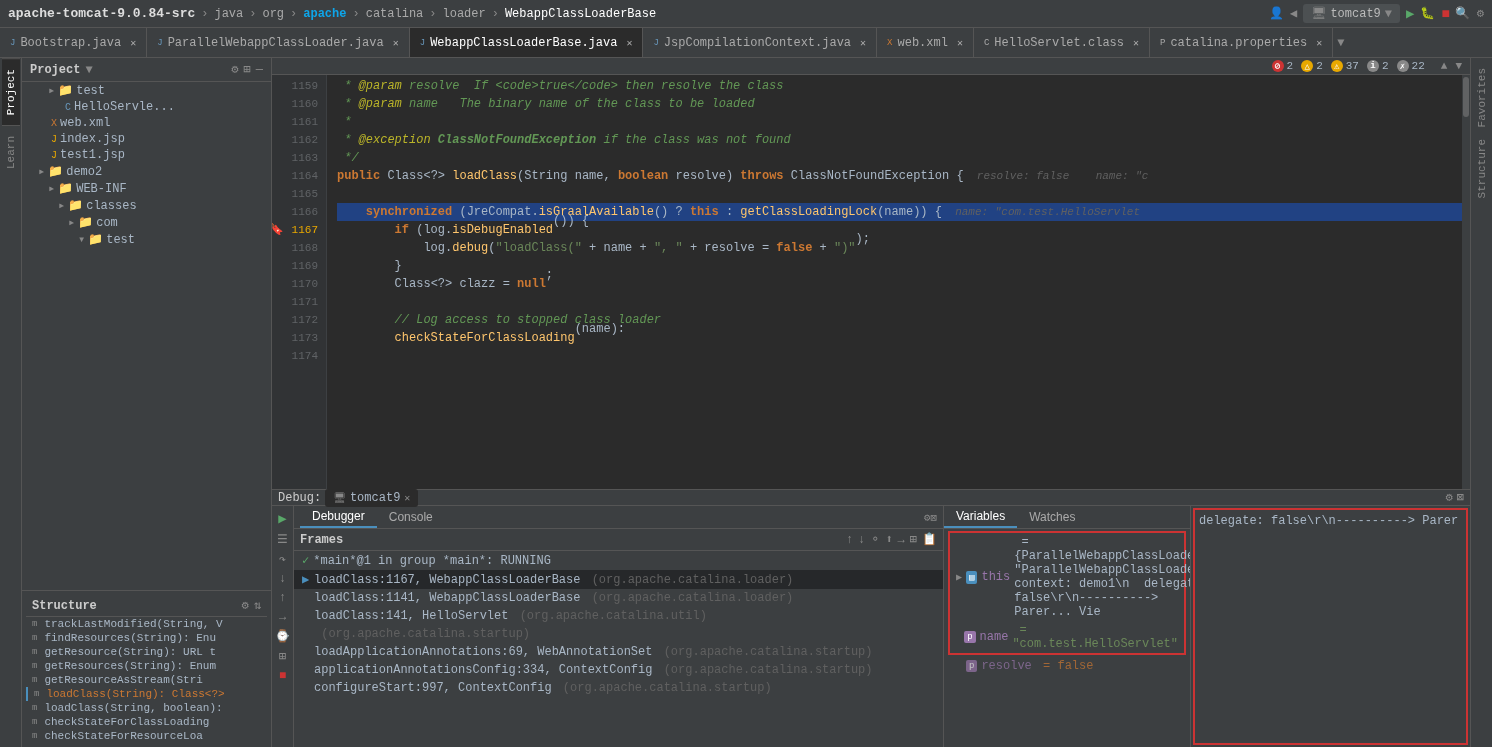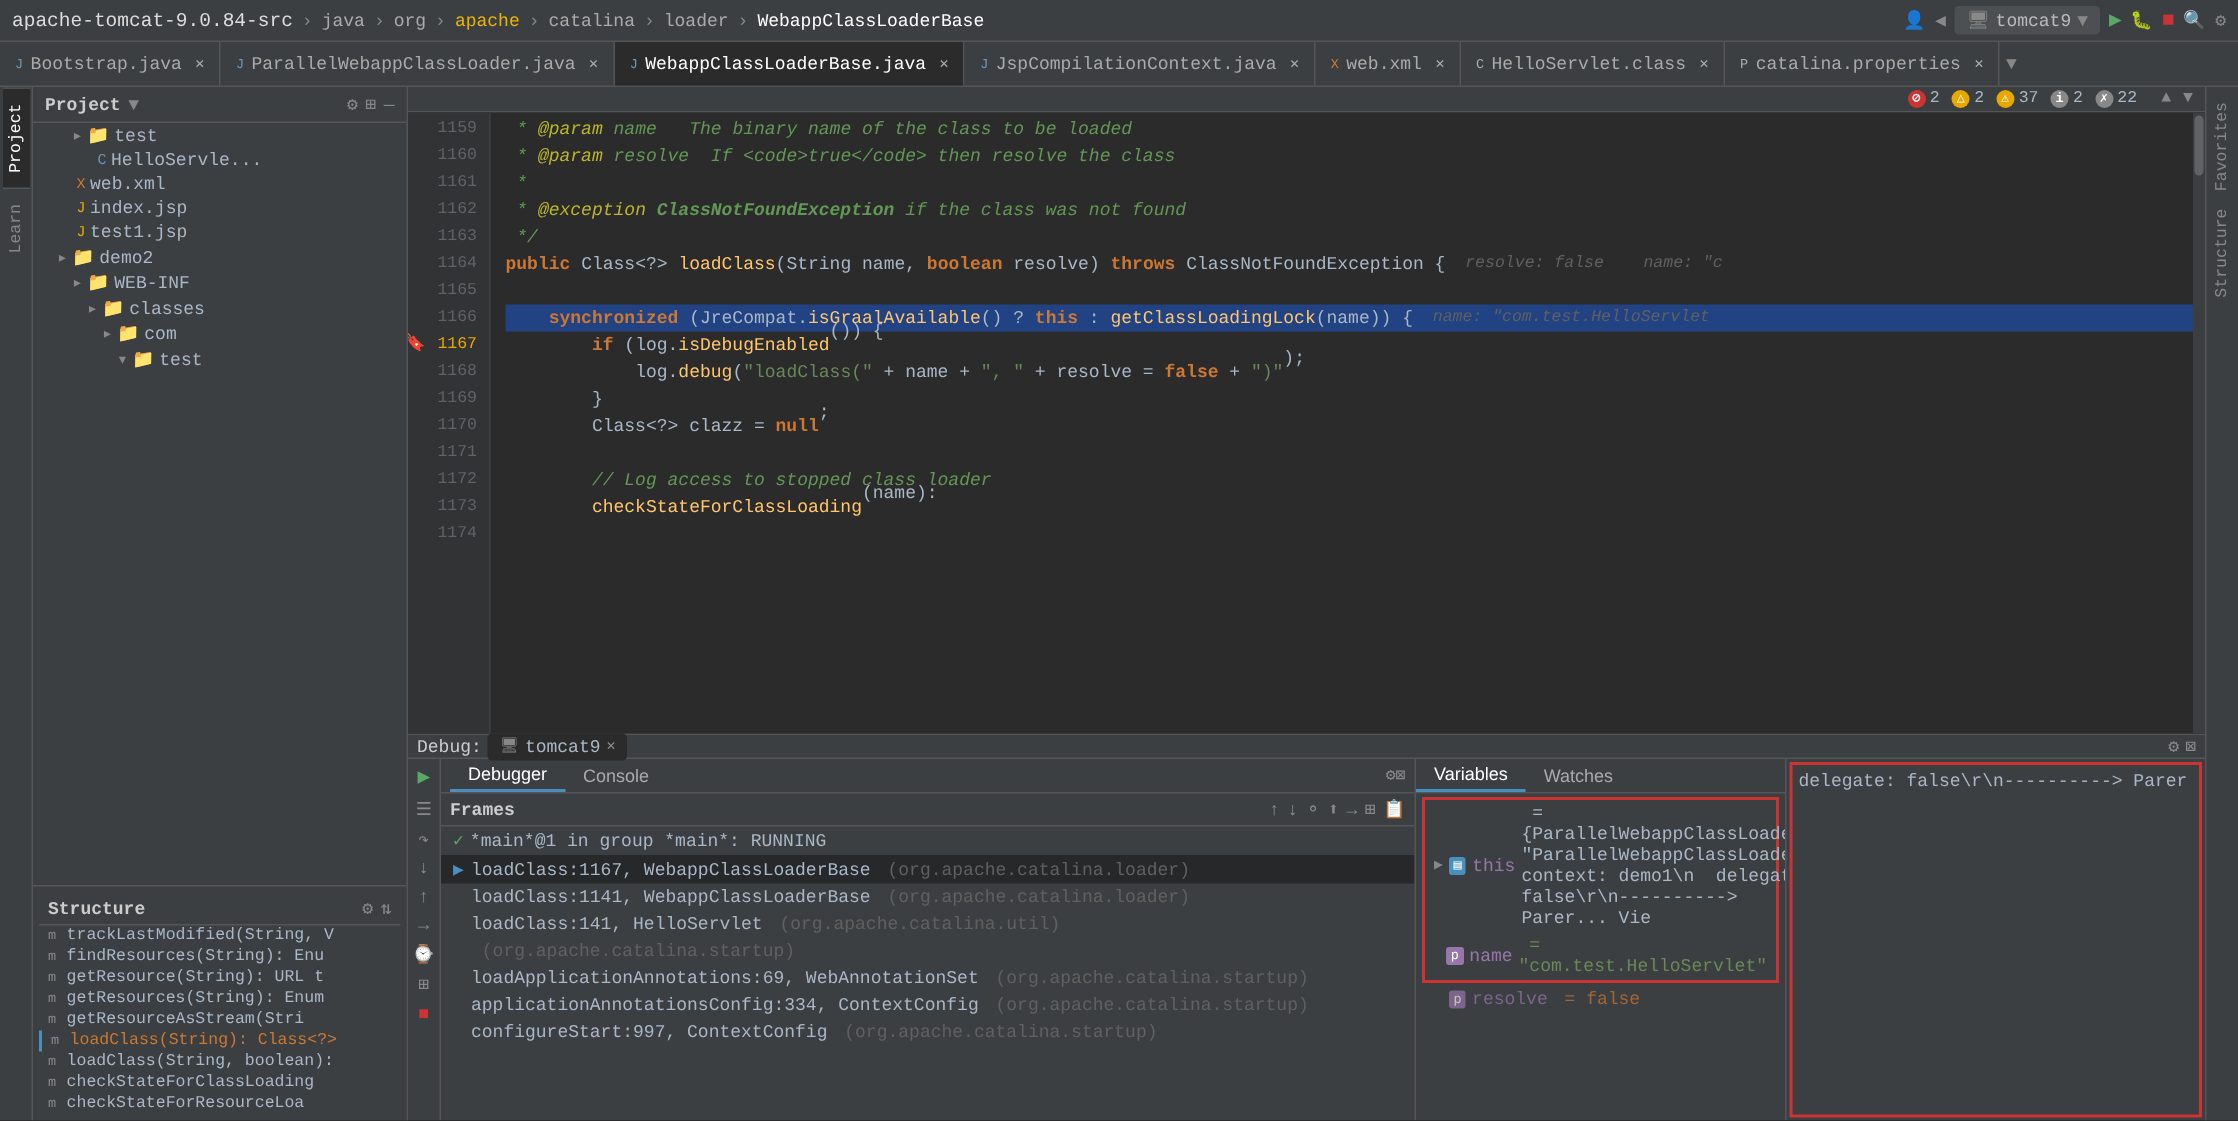--- a/index.html
+++ b/index.html
@@ -316,27 +316,27 @@
     .inline-hint {
       color: #606060;
       font-style: italic;
       font-size: 11px;
     }
   </style>
 </head>
 <body>
 
 <div id="topbar">
-  <span style="color:#ddd;font-size:13px;font-weight:normal;">apache-tomcat-9.0.84-src</span>
+  <span style="color:#ddd;font-size:13px;font-weight:bold;">apache-tomcat-9.0.84-src</span>
   <span style="color:#888;">›</span>
   <span style="color:#aaa;cursor:pointer;">java</span>
   <span style="color:#888;">›</span>
   <span style="color:#aaa;cursor:pointer;">org</span>
   <span style="color:#888;">›</span>
-  <span style="color:#eab308;cursor:pointer;">apache</span>
+  <span style="color:#0ea5e9;cursor:pointer;font-weight:bold;">apache</span>
   <span style="color:#888;">›</span>
   <span style="color:#aaa;cursor:pointer;">catalina</span>
   <span style="color:#888;">›</span>
   <span style="color:#aaa;cursor:pointer;">loader</span>
   <span style="color:#888;">›</span>
   <span style="color:#fff;cursor:pointer;">WebappClassLoaderBase</span>
   <div style="flex:1;"></div>
 
   <span style="cursor:pointer;color:#888;">👤</span>
   <span style="cursor:pointer;color:#888;">◀</span>
@@ -554,25 +554,25 @@
         <div class="line-num">1169</div>
         <div class="line-num">1170</div>
         <div class="line-num">1171</div>
         <div class="line-num">1172</div>
         <div class="line-num">1173</div>
         <div class="line-num">1174</div>
       </div>
       <div id="code-lines">
 
         <div class="code-line">
+          <span class="cm">&nbsp;* <span class="ann">@param</span> <span style="font-style:italic;color:#629755;">resolve</span>&nbsp;&nbsp;If &lt;code&gt;true&lt;/code&gt; then resolve the class</span>
+        </div>
+
+        <div class="code-line">
           <span class="cm">&nbsp;* <span class="ann">@param</span> <span style="font-style:italic;color:#629755;">name</span>&nbsp;&nbsp; The binary name of the class to be loaded</span>
-        </div>
-
-        <div class="code-line">
-          <span class="cm">&nbsp;* <span class="ann">@param</span> <span style="font-style:italic;color:#629755;">resolve</span>&nbsp;&nbsp;If &lt;code&gt;true&lt;/code&gt; then resolve the class</span>
         </div>
 
         <div class="code-line">
           <span class="cm">&nbsp;*</span>
         </div>
 
         <div class="code-line">
           <span class="cm">&nbsp;* <span class="ann">@exception</span> <span style="font-style:italic;color:#629755;font-weight:bold;">ClassNotFoundException</span> if the class was not found</span>
         </div>
 

